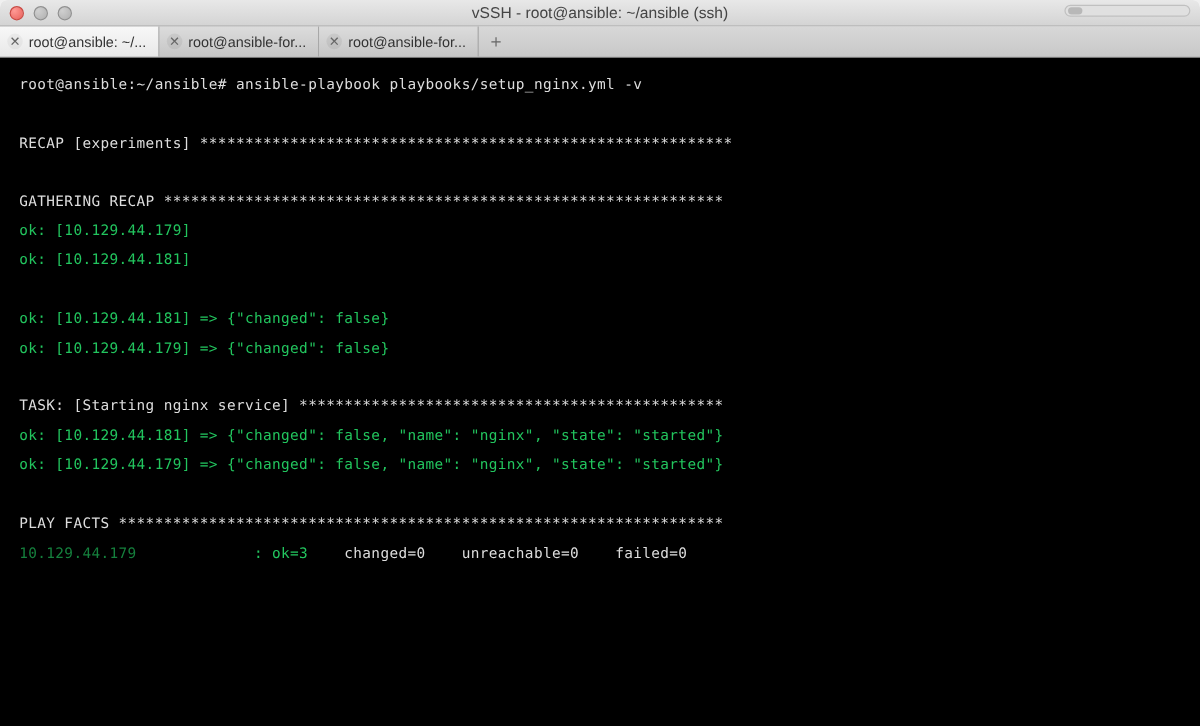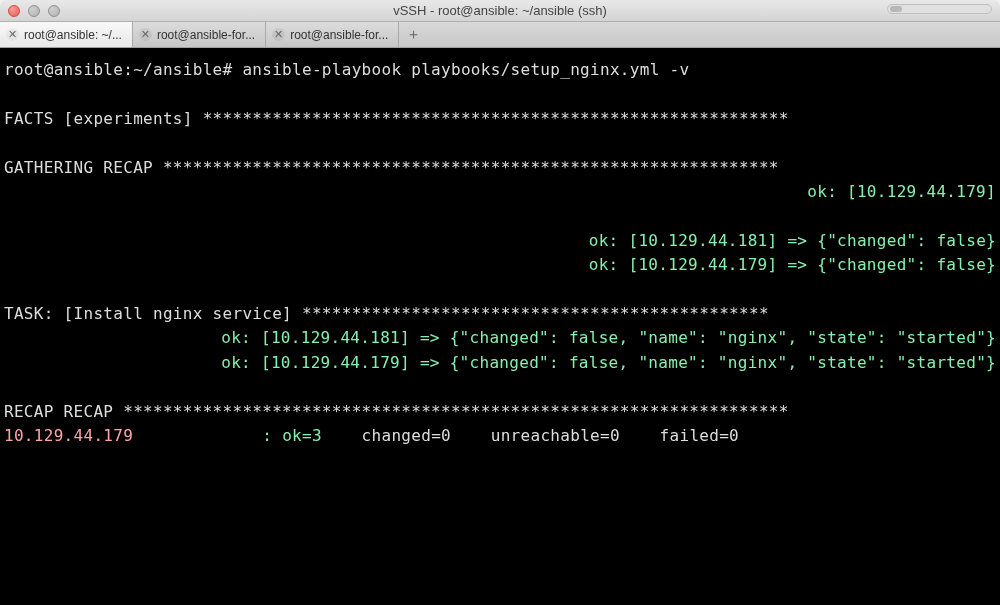--- a/index.html
+++ b/index.html
@@ -119,28 +119,29 @@
     }
     .terminal {
       flex: 1;
       background: #000;
       padding: 10px 4px;
       overflow: hidden;
       position: relative;
     }
     .term-line {
       font-family: "Menlo", "Consolas", monospace;
-      font-size: 16px;
+      font-size: 12px;
       line-height: 24.4px;
       white-space: pre;
       color: #ddd;
       letter-spacing: 0.3px;
-    }
-    .green { color: #86efac; text-align: right; }
-    .yellow { color: #fca5a5; }
+      margin-left: 12px;
+    }
+    .green { color: #22c55e; }
+    .yellow { color: #15803d; }
     .cursor {
       display: inline-block;
       width: 10px;
       height: 18px;
       background: #2f6fd0;
       vertical-align: text-bottom;
       margin-left: 2px;
     }
   </style>
 </head>
@@ -171,29 +172,30 @@
     <div class="tab">
       <span class="tab-close">✕</span>
       <span class="tab-label">root@ansible-for...</span>
     </div>
     <div class="tab-add">＋</div>
   </div>
 
   <div class="terminal">
     <div class="term-line">root@ansible:~/ansible# ansible-playbook playbooks/setup_nginx.yml -v</div>
     <div class="term-line"> </div>
-    <div class="term-line">FACTS [experiments] ***********************************************************</div>
+    <div class="term-line">RECAP [experiments] ***********************************************************</div>
     <div class="term-line"> </div>
     <div class="term-line">GATHERING RECAP **************************************************************</div>
     <div class="term-line green">ok: [10.129.44.179]</div>
+    <div class="term-line green">ok: [10.129.44.181]</div>
     <div class="term-line"> </div>
     <div class="term-line green">ok: [10.129.44.181] =&gt; {"changed": false}</div>
     <div class="term-line green">ok: [10.129.44.179] =&gt; {"changed": false}</div>
     <div class="term-line"> </div>
-    <div class="term-line">TASK: [Install nginx service] ***********************************************</div>
+    <div class="term-line">TASK: [Starting nginx service] ***********************************************</div>
     <div class="term-line green">ok: [10.129.44.181] =&gt; {"changed": false, "name": "nginx", "state": "started"}</div>
     <div class="term-line green">ok: [10.129.44.179] =&gt; {"changed": false, "name": "nginx", "state": "started"}</div>
     <div class="term-line"> </div>
-    <div class="term-line">RECAP RECAP *******************************************************************</div>
+    <div class="term-line">PLAY FACTS *******************************************************************</div>
     <div class="term-line"><span class="yellow">10.129.44.179             </span><span class="green">: ok=3   </span><span> changed=0    unreachable=0    failed=0</span></div>
     <div class="term-line"> </div>
   </div>
 </div>
 
 </body></html>

